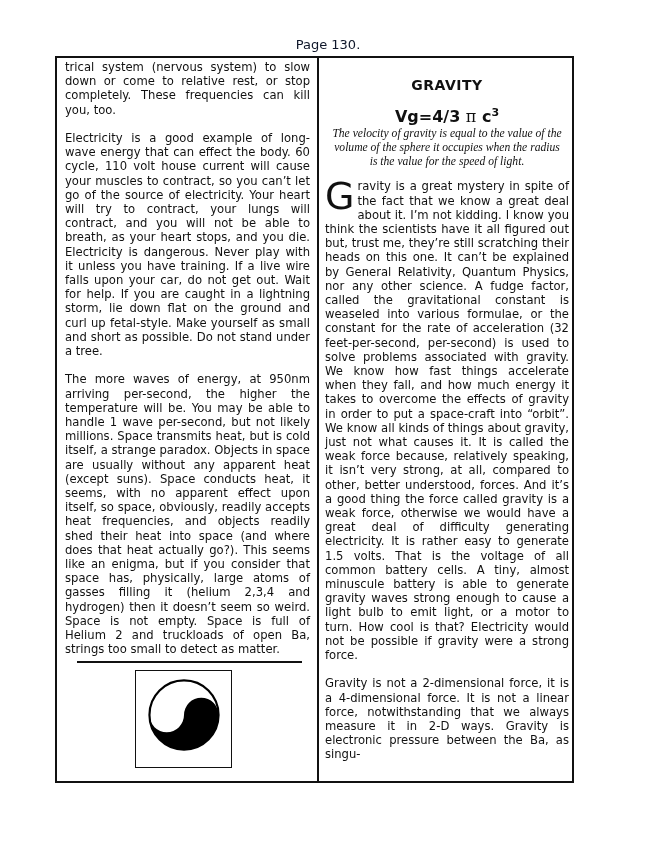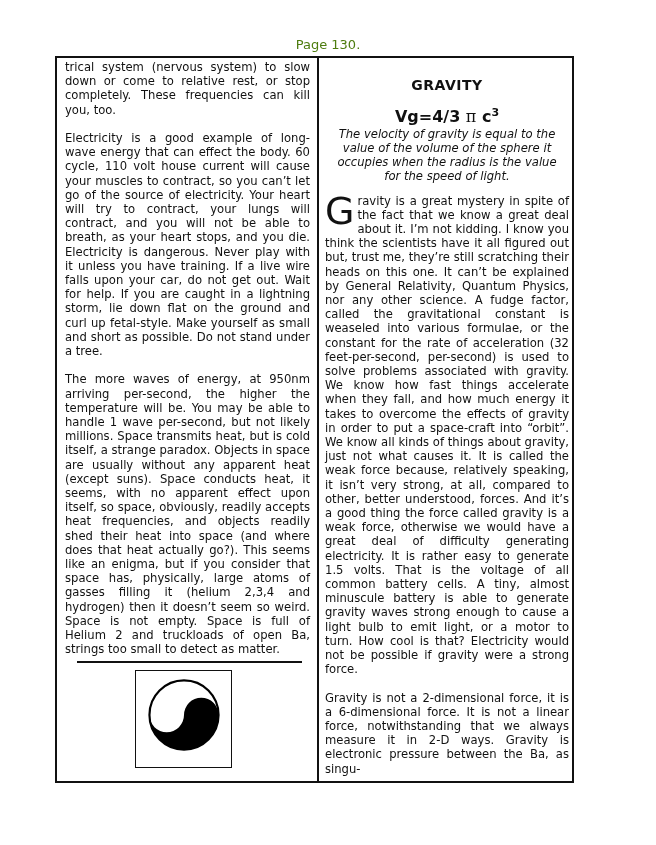--- a/index.html
+++ b/index.html
@@ -1,30 +1,30 @@
 <!DOCTYPE html>
 <html><head>
 <meta charset="utf-8">
 <style>
   html, body { margin: 0; padding: 0; background: #ffffff; }
   body { width: 656px; height: 845px; position: relative; overflow: hidden;
          font-family: "DejaVu Sans", sans-serif; color: #111; }
   .page-num { position: absolute; top: 37px; left: 0; width: 656px; text-align: center;
-              font-size: 13px; color: #4d7c0f; }
+              font-size: 13px; color: #0f172a; }
   .frame { position: absolute; left: 55px; top: 56px; width: 519px; height: 727px;
            border: 2px solid #111; box-sizing: border-box; padding-left: 40px; }
   .divider { position: absolute; left: 260px; top: 0; bottom: 0; width: 2px; background: #111; }
   .col { position: absolute; top: 0; font-size: 11.6px; line-height: 14.2px; text-align: justify; }
   .col-left { left: 8px; width: 245px; top: 2px; }
   .col-right { left: 268px; width: 244px; top: 0; }
   .col p { margin: 0 0 14.2px 0; }
   .title { text-align: center; font-weight: bold; font-size: 14px; margin-top: 20px; letter-spacing: 0.5px; }
   .formula { text-align: center; font-weight: bold; font-size: 16px; margin-top: 14px; }
   .formula sup { font-size: 11px; }
-  .caption { text-align: center; font-style: italic; font-size: 11.6px; line-height: 14.2px; margin: 2px 6px 10px 6px; }
+  .caption { text-align: center; font-style: italic; font-size: 11.6px; line-height: 14.2px; margin: 2px 6px 10px 6px; font-family: Liberation Serif, serif; }
   .dropcap { float: left; font-size: 38px; line-height: 30px; margin: 2px 3px 0 0; font-weight: normal; }
   .u { }
   .rule { position: absolute; left: 20px; width: 225px; top: 603px; height: 2px; background: #111; }
   .yy-box { position: absolute; left: 78px; top: 612px; width: 97px; height: 98px; border: 1.5px solid #111; box-sizing: border-box; }
   .yy-box svg { position: absolute; left: 12px; top: 8px; }
 </style>
 </head>
 <body>
 
 <div class="page-num">Page 130.</div>
@@ -49,15 +49,15 @@
 
   <div class="col col-right">
     <div class="title">GRAVITY</div>
     <div class="formula">
       <span>Vg=4/3</span>
       <span style="font-weight:normal;font-family:'DejaVu Serif',serif;">π</span>
       <span>c</span><sup>3</sup>
     </div>
     <div class="caption">The velocity of gravity is equal to the value of the volume of the sphere it occupies when the radius is the value for the speed of light.</div>
     <p><span class="dropcap">G</span><span>ravity is a great  mystery in spite of the fact that we know a great deal about it.  I’m not kidding.  I know you think the scientists  have it  all figured out but, trust me, they’re still scratching  their heads on this one.  It can’t be explained by  General Relativity,  Quantum Physics, nor any other science.  A fudge factor, called the gravitational constant  is weaseled  into various formulae, or  the constant for the rate of acceleration (32 feet-per-second, per-second) is used to solve problems associated with gravity.   We know how fast  things accelerate when they fall, and how much energy it takes to overcome the effects of gravity in order to put a space-craft into “orbit”.  We know all kinds of  things </span><span class="u">about</span><span> gravity, </span><span class="u">just  not  what  causes  it</span><span>.  It is called the weak force because, relatively speaking, it isn’t very strong, at all, compared to other, better understood, forces.  And it’s a good thing the force called gravity is a weak force, otherwise we would have a great  deal of difficulty generating electricity.  It is rather easy to generate 1.5 volts.  That is the voltage of all common battery cells.  A  tiny, almost minuscule battery is able to generate gravity waves strong enough to cause a  light bulb to emit light, or a motor  to turn.  How cool is  that?  Electricity would not be possible if gravity were a strong force.</span></p>
-    <p>Gravity is not a 2-dimensional  force, it is a 6-dimensional  force.  It is not  a linear force, notwithstanding that we always measure it in 2-D ways.  Gravity is electronic pressure between the Ba, as singu-</p>
+    <p>Gravity is not a 2-dimensional  force, it is a 4-dimensional  force.  It is not  a linear force, notwithstanding that we always measure it in 2-D ways.  Gravity is electronic pressure between the Ba, as singu-</p>
   </div>
 </div>
 
 </body></html>

